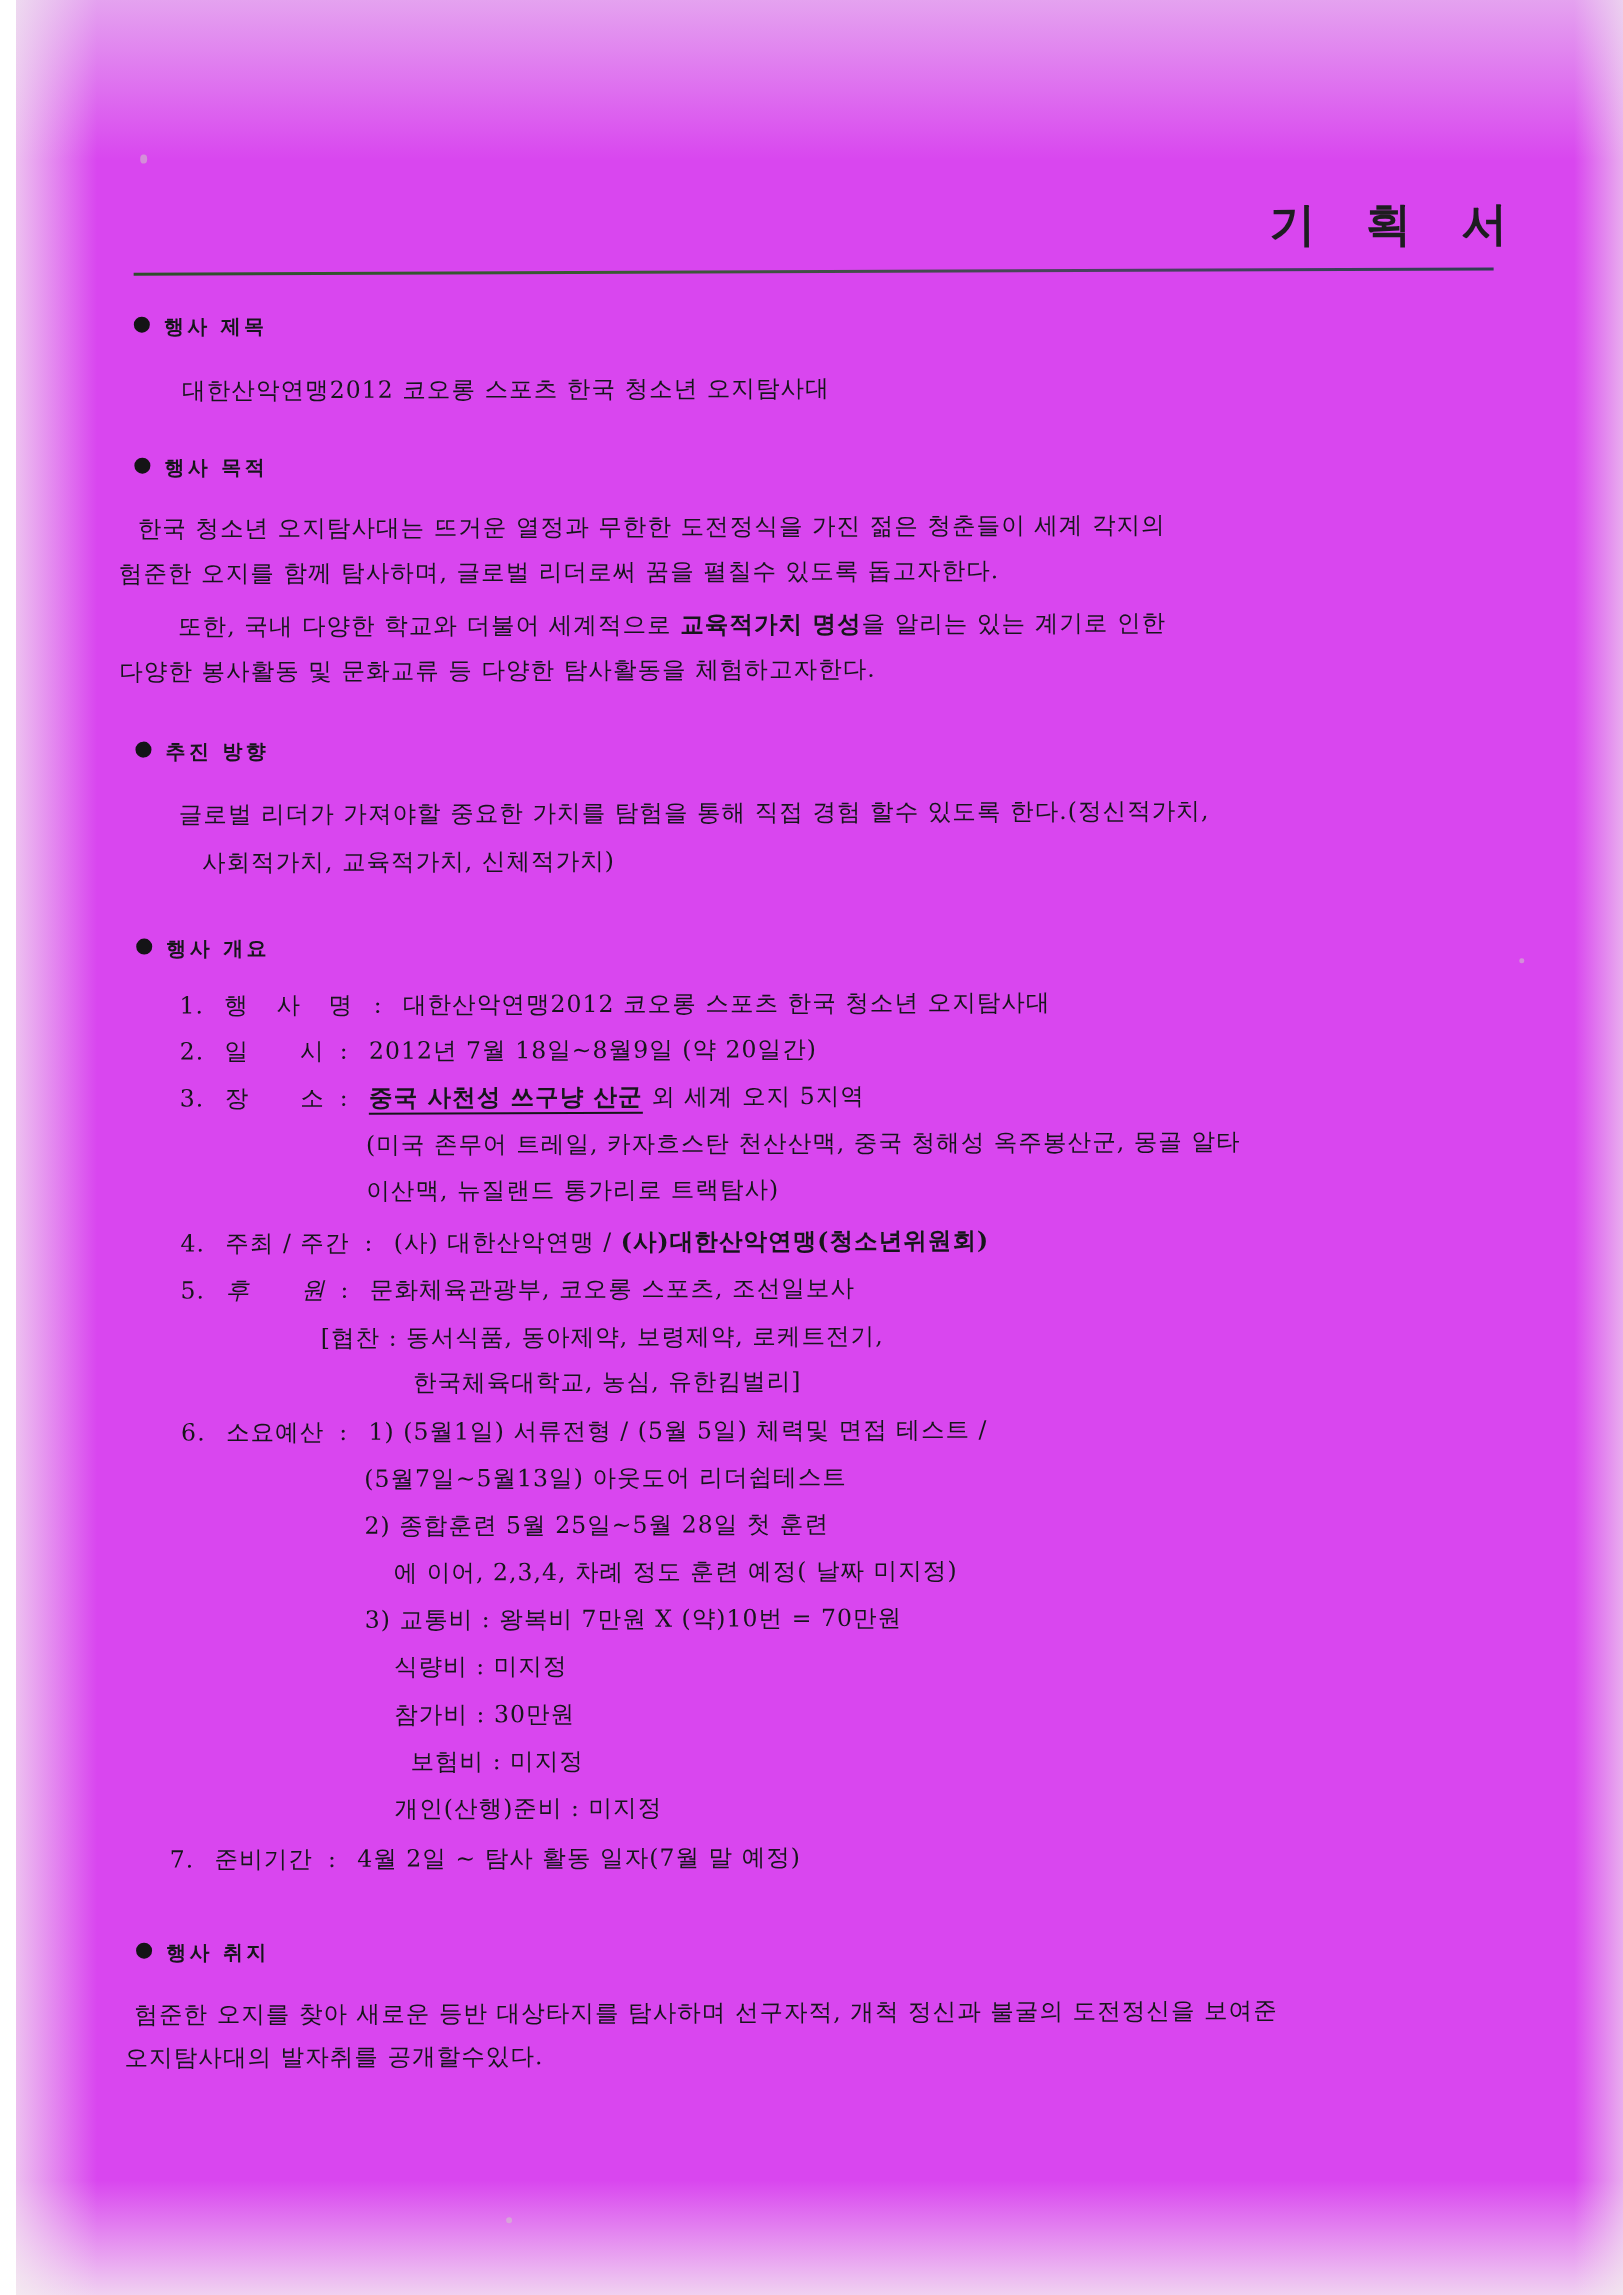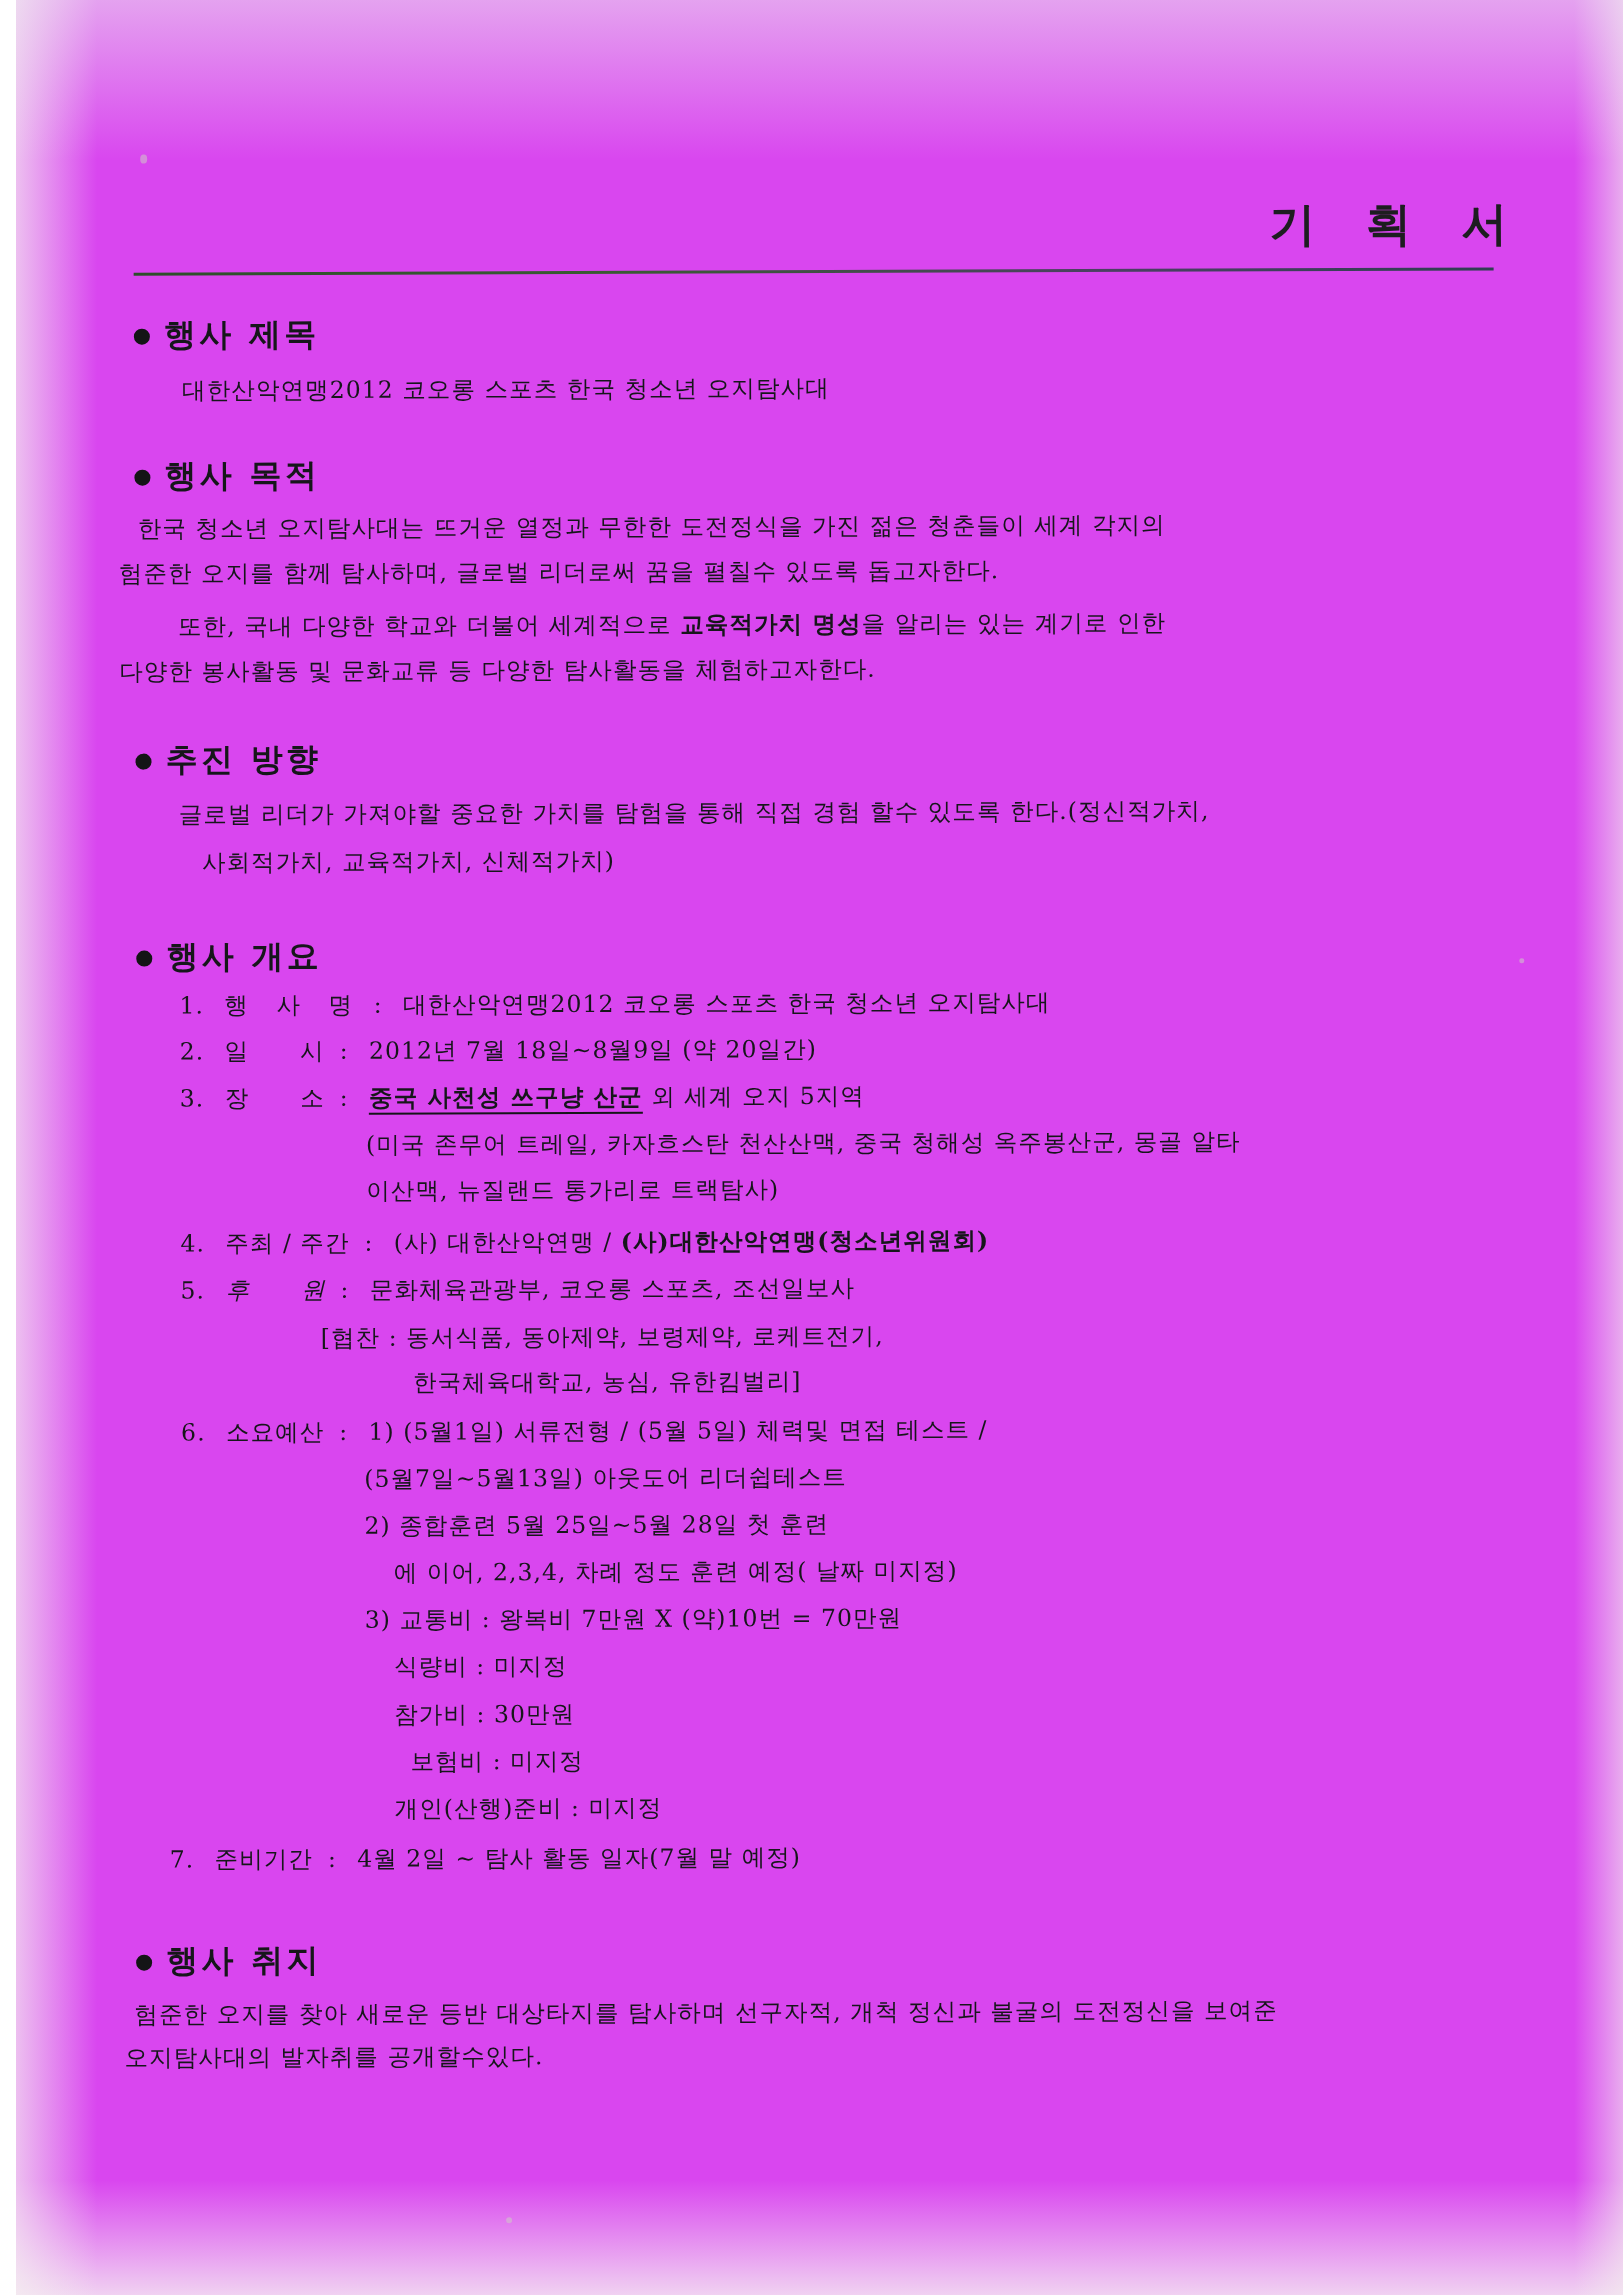--- a/index.html
+++ b/index.html
@@ -53,21 +53,21 @@
     position: absolute;
     left: 121px;
     top: 270px;
     width: 1360px;
     height: 2.6px;
     background: linear-gradient(90deg, #2d4f2a 0%, #3a5a32 35%, #4c3f63 72%, #2f3f52 100%);
   }
 
   .bullet-head {
     position: absolute;
-    font-size: 32px;
+    font-size: 20px;
     font-weight: 700;
     color: #16161a;
     letter-spacing: 3.3px;
     white-space: nowrap;
   }
   .bullet-head .dot {
     display: inline-block;
     width: 15.7px;
     height: 15.7px;
     border-radius: 50%;

